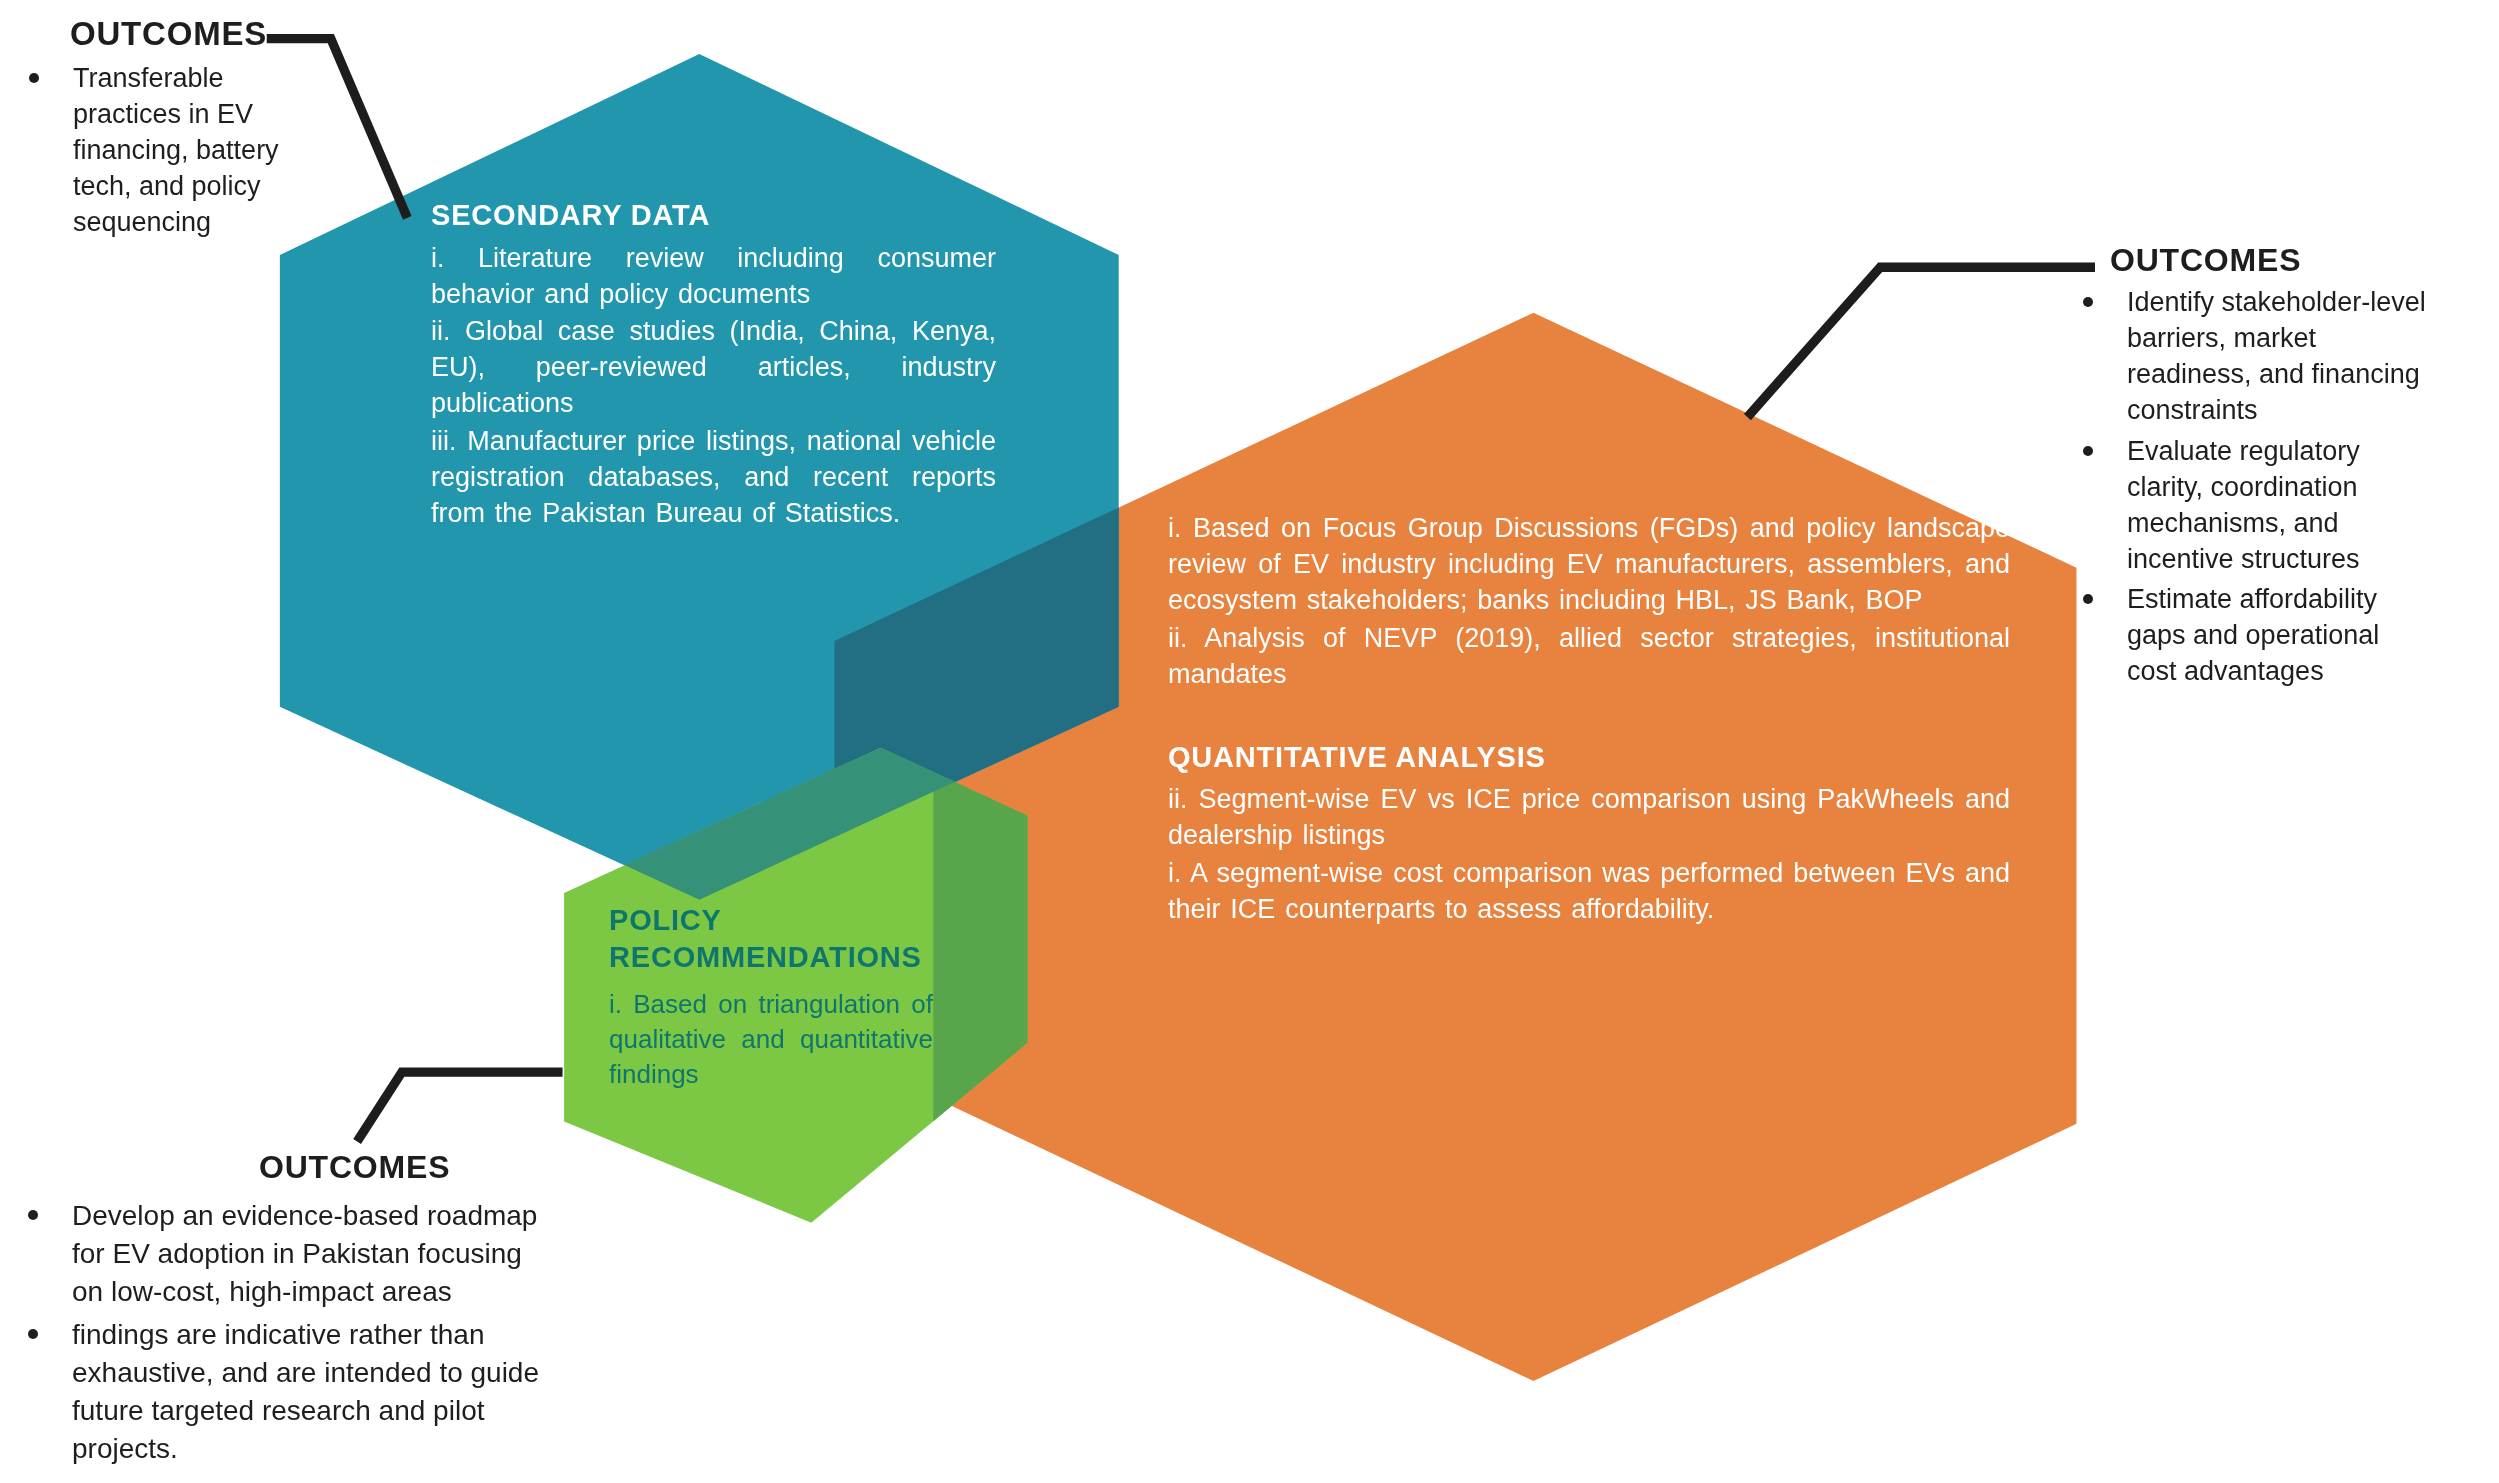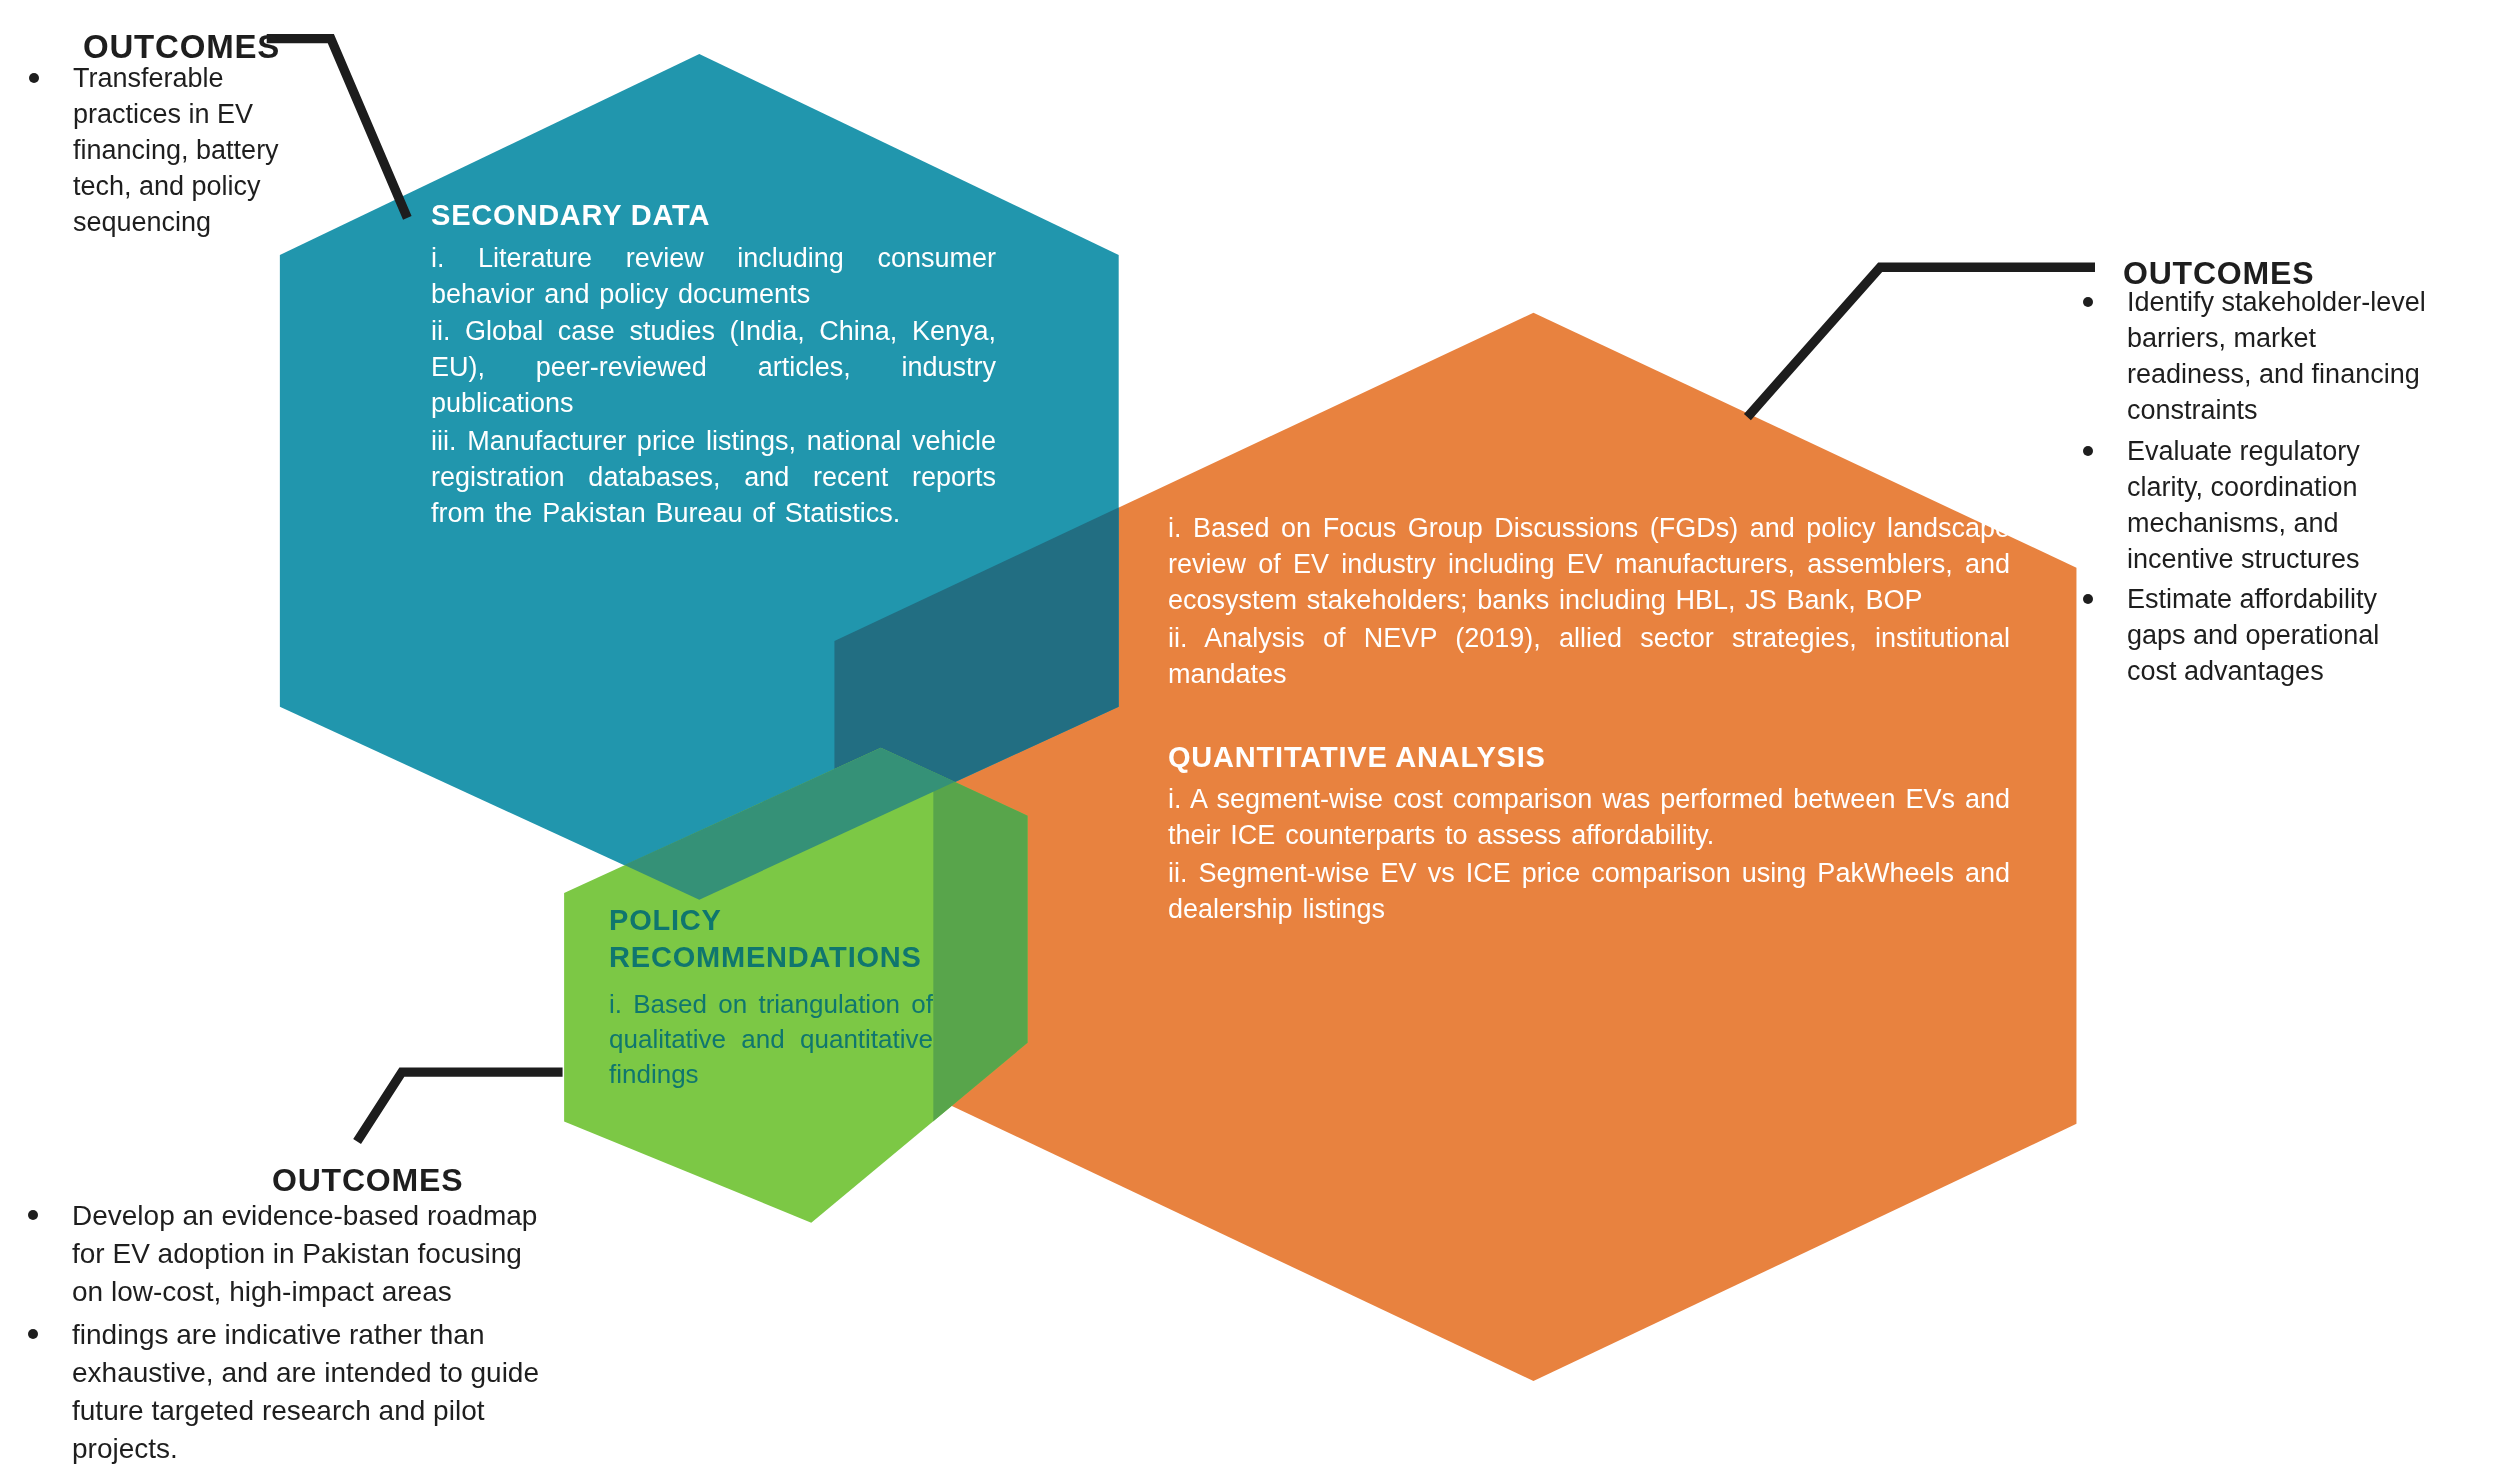--- a/index.html
+++ b/index.html
@@ -27,21 +27,21 @@
     line-height:36px;
     text-align:justify;
     word-spacing:2.3px;
   }
   .sec{margin:0;}
   .sec + .sec{margin-top:49px;}
   .out-title{
     font-weight:700;
     font-size:33px;
     letter-spacing:0.8px;
-    margin:17px;
+    margin:4px;
     white-space:nowrap;
   }
   .blist{position:absolute;display:flex;flex-direction:column;gap:4.6px;justify-content:flex-end;}
   .li{display:flex;align-items:flex-start;}
   .li .dot{
     flex:0 0 auto;
     width:10px;height:10px;border-radius:50%;
     background:#1e1e1e;
     margin-top:13px;
   }
@@ -101,22 +101,22 @@
     </div>
   </div>
 
   <div class="tblock white" style="left:1168px;top:510px;width:842px;">
     <div class="sec">
       <p class="body-p">i. Based on Focus Group Discussions (FGDs) and policy landscape review of EV industry including EV manufacturers, assemblers, and ecosystem stakeholders; banks including HBL, JS Bank, BOP</p>
       <p class="body-p">ii. Analysis of NEVP (2019), allied sector strategies, institutional mandates</p>
     </div>
     <div class="sec">
       <h3 class="h-title">QUANTITATIVE ANALYSIS</h3>
+      <p class="body-p">ii. Segment-wise EV vs ICE price comparison using PakWheels and dealership listings</p>
       <p class="body-p">i. A segment-wise cost comparison was performed between EVs and their ICE counterparts to assess affordability.</p>
-      <p class="body-p">ii. Segment-wise EV vs ICE price comparison using PakWheels and dealership listings</p>
     </div>
   </div>
 
   <div class="tblock dark" style="left:609px;top:902px;width:324px;">
     <h3 class="green-title">POLICY RECOMMENDATIONS</h3>
     <p class="body-p" style="font-size:26px;line-height:35px;">i. Based on triangulation of qualitative and quantitative findings</p>
   </div>
 
   <div class="tblock" style="left:2106px;top:238px;">
     <h2 class="out-title" style="font-size:32px;">OUTCOMES</h2>

